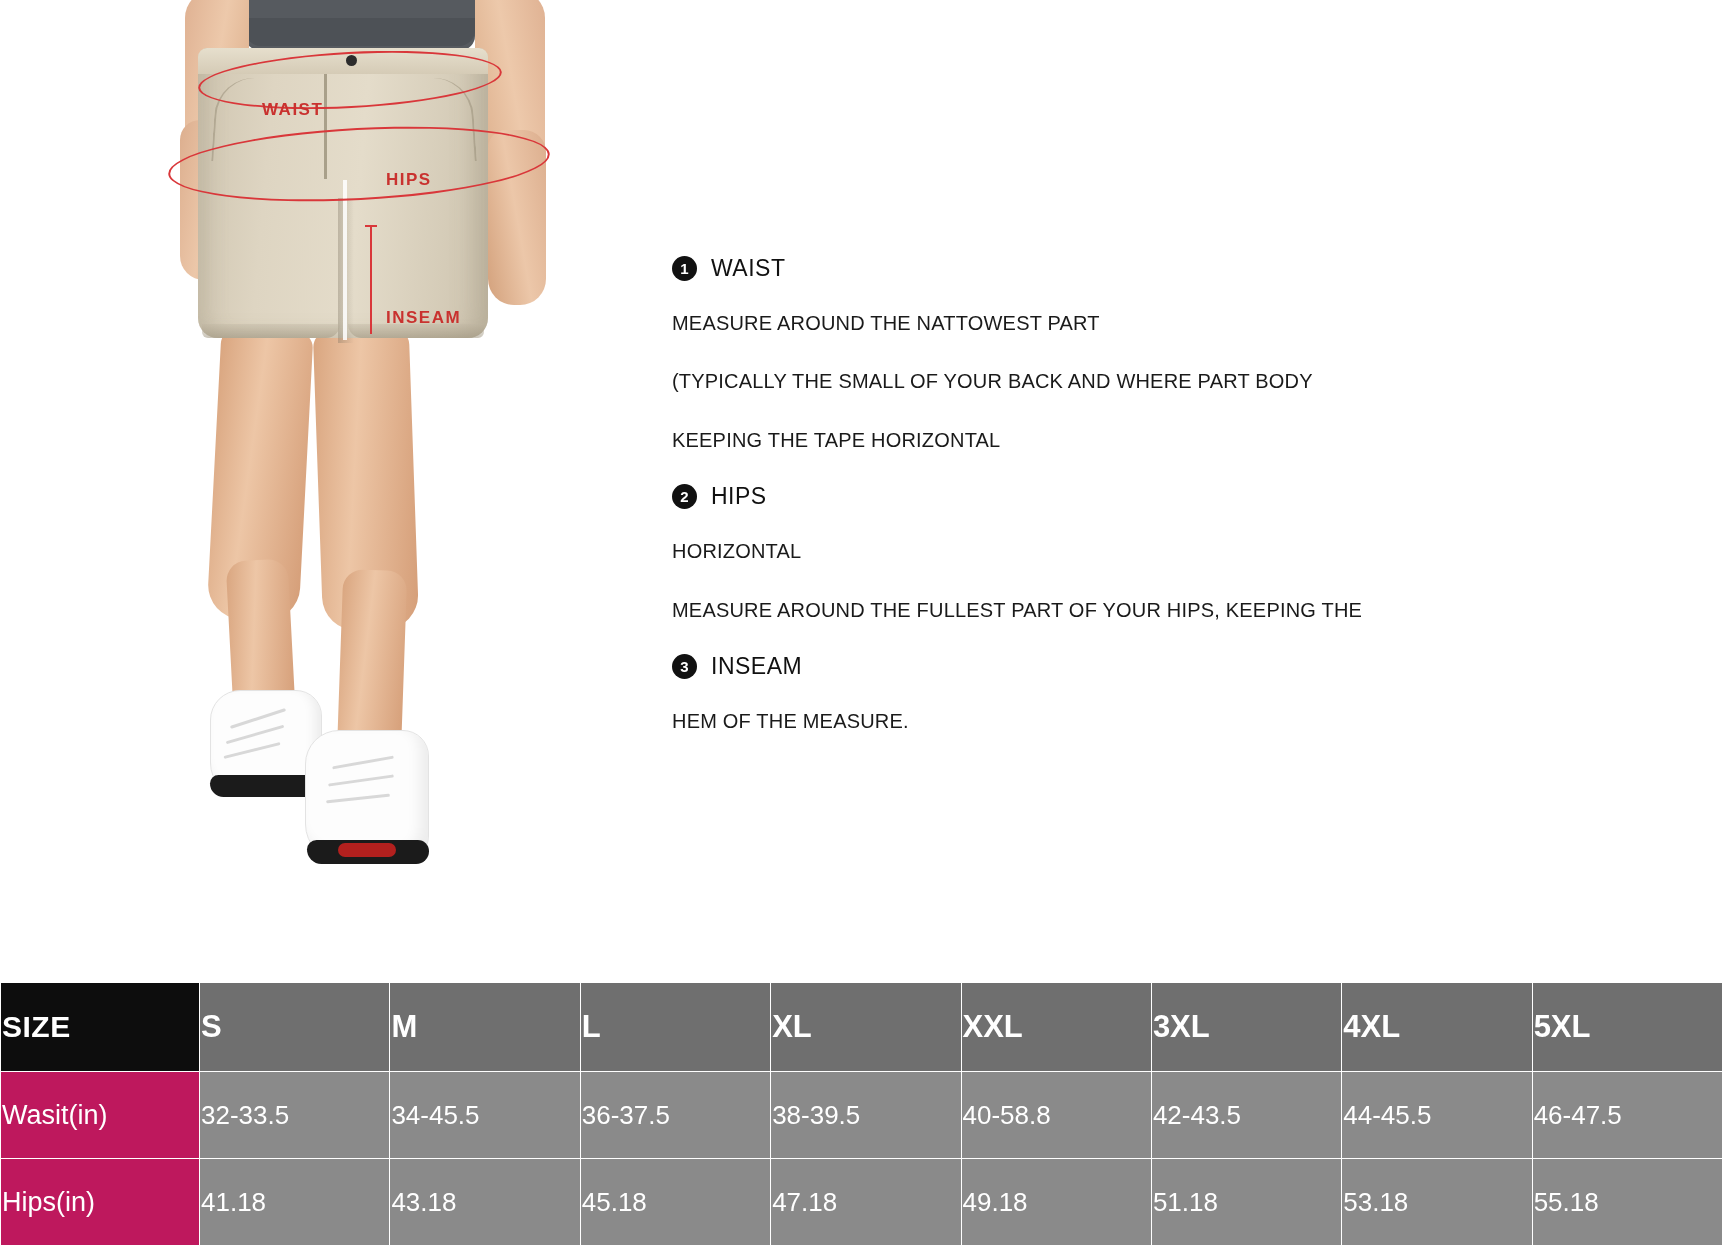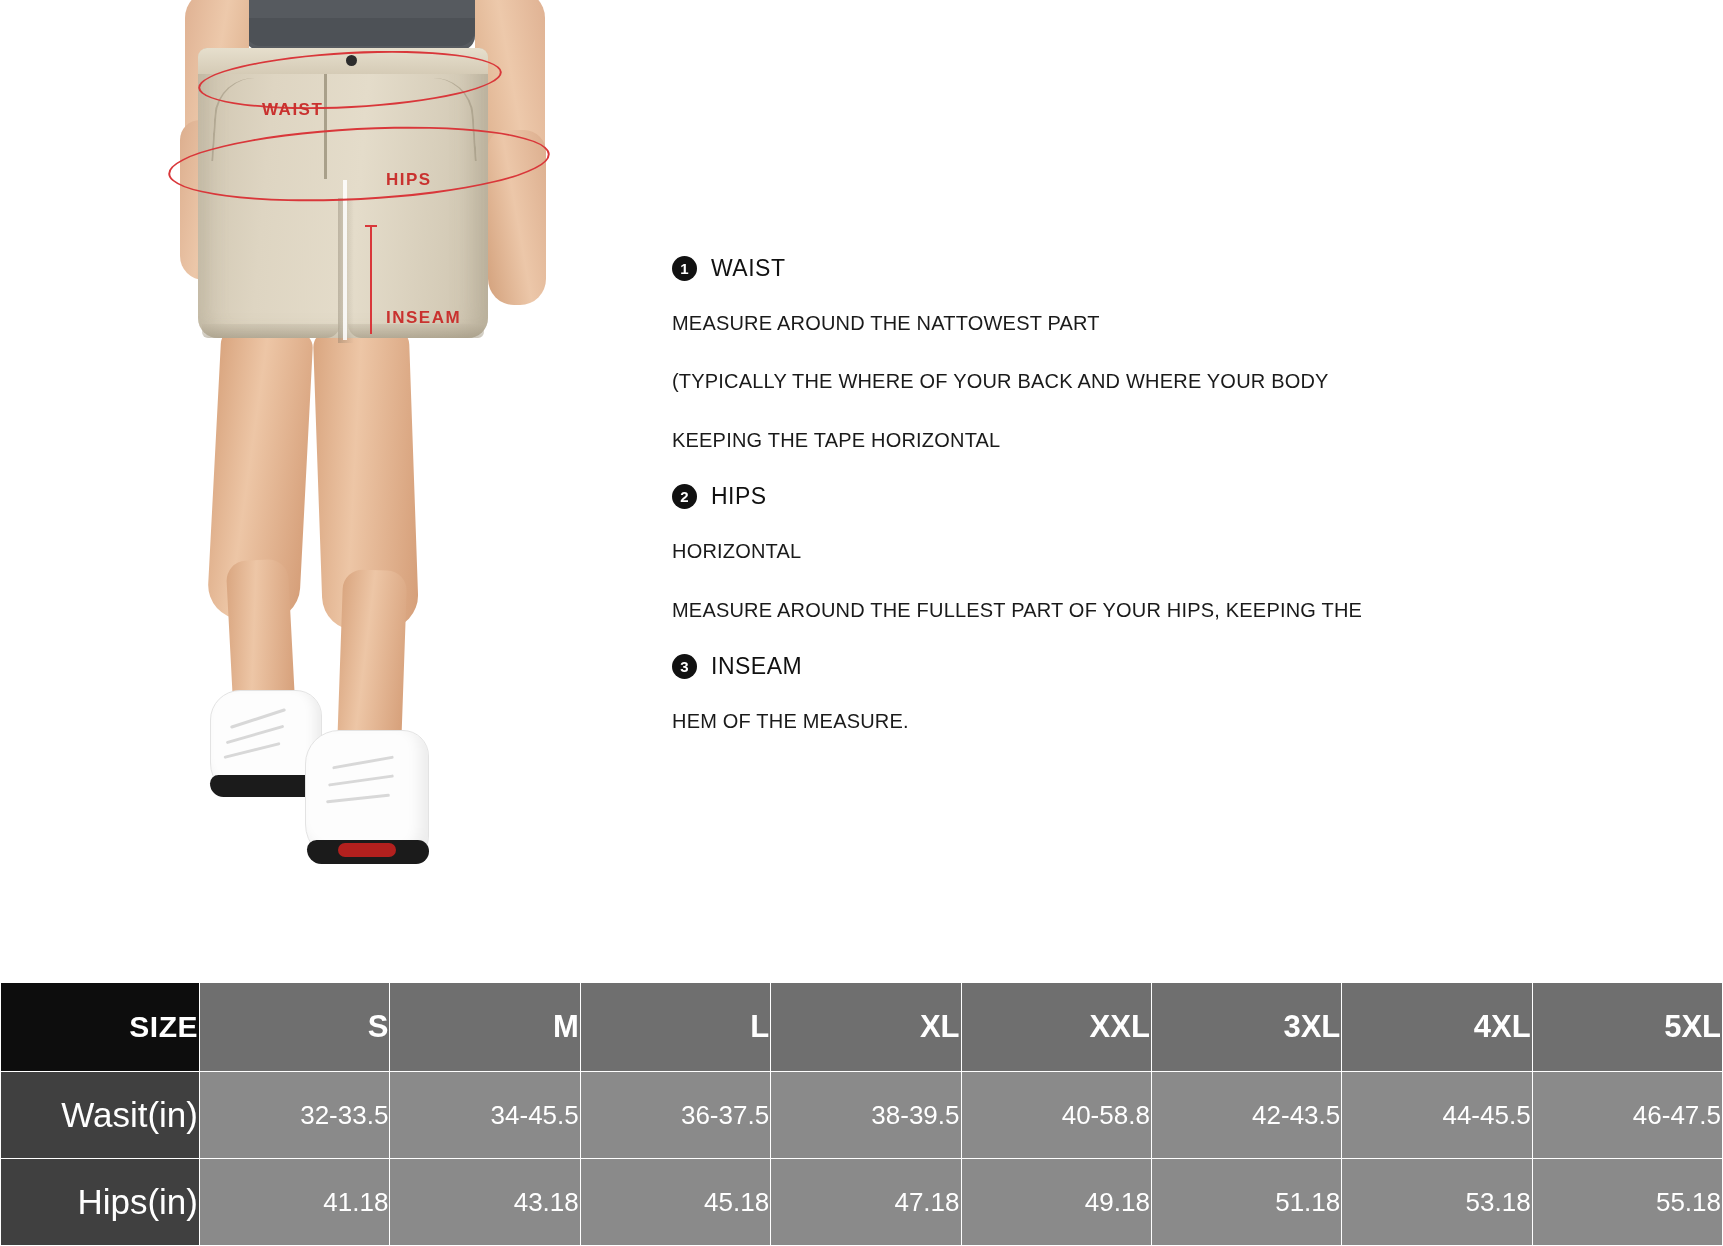--- a/index.html
+++ b/index.html
@@ -288,41 +288,41 @@
   #size-table {
     position: absolute;
     left: 0;
     bottom: 0;
     width: 1723px;
     border-collapse: collapse;
     table-layout: fixed;
   }
   #size-table td, #size-table th {
     border: 1px solid #ffffff;
-    text-align: right;
+    text-align: left;
     color: #ffffff;
     font-weight: normal;
   }
   #size-table .hdr-corner {
     background: #0d0d0d;
     font-size: 30px;
     font-weight: 700;
     letter-spacing: .5px;
     height: 86px;
     width: 196px;
   }
   #size-table .hdr-size {
     background: #6f6f6f;
     font-size: 31px;
     font-weight: 700;
     height: 86px;
   }
   #size-table .row-label {
-    background: #404040;
-    font-size: 35px;
+    background: #be185d;
+    font-size: 27px;
     height: 84px;
     width: 196px;
   }
   #size-table .cell {
     background: #8a8a8a;
     font-size: 26px;
     height: 84px;
   }
 </style>
 </head>
@@ -380,21 +380,21 @@
 </div>
 
 <div id="instructions">
 
   <div class="inst-block">
     <div class="inst-head">
       <span class="num-badge">1</span>
       <span class="inst-title">WAIST</span>
     </div>
     <div class="inst-line">MEASURE AROUND THE NATTOWEST PART</div>
-    <div class="inst-line">(TYPICALLY THE WHERE OF YOUR BACK AND WHERE YOUR BODY</div>
+    <div class="inst-line">(TYPICALLY THE SMALL OF YOUR BACK AND WHERE PART BODY</div>
     <div class="inst-line">KEEPING THE TAPE HORIZONTAL</div>
   </div>
 
   <div class="inst-block">
     <div class="inst-head">
       <span class="num-badge">2</span>
       <span class="inst-title">HIPS</span>
     </div>
     <div class="inst-line">HORIZONTAL</div>
     <div class="inst-line">MEASURE AROUND THE FULLEST PART OF YOUR HIPS, KEEPING THE</div>

